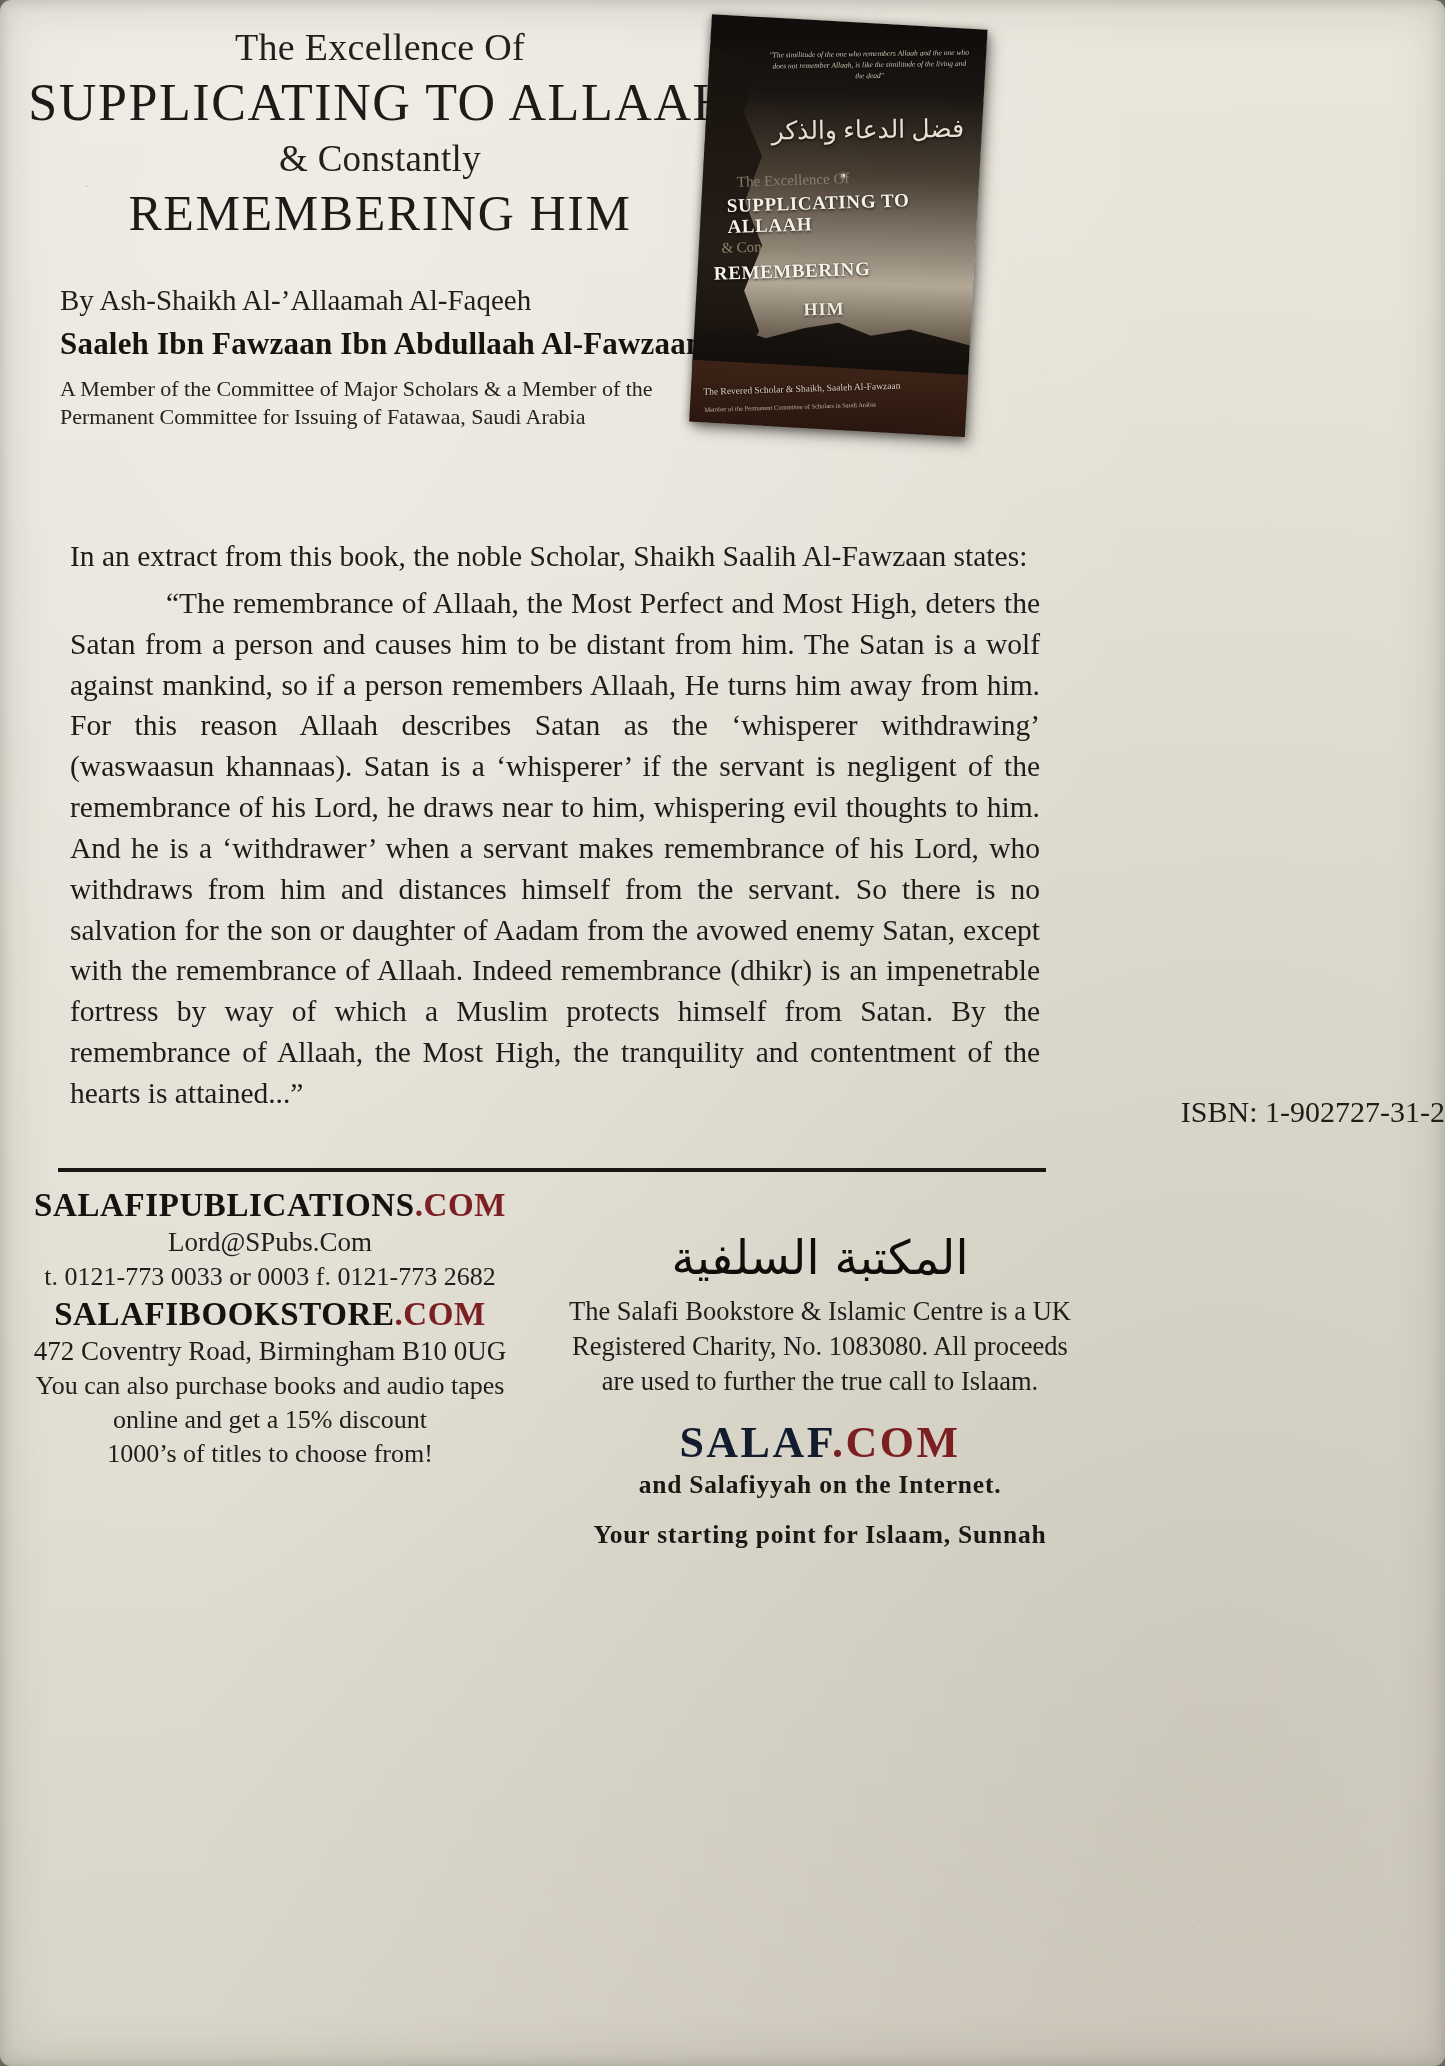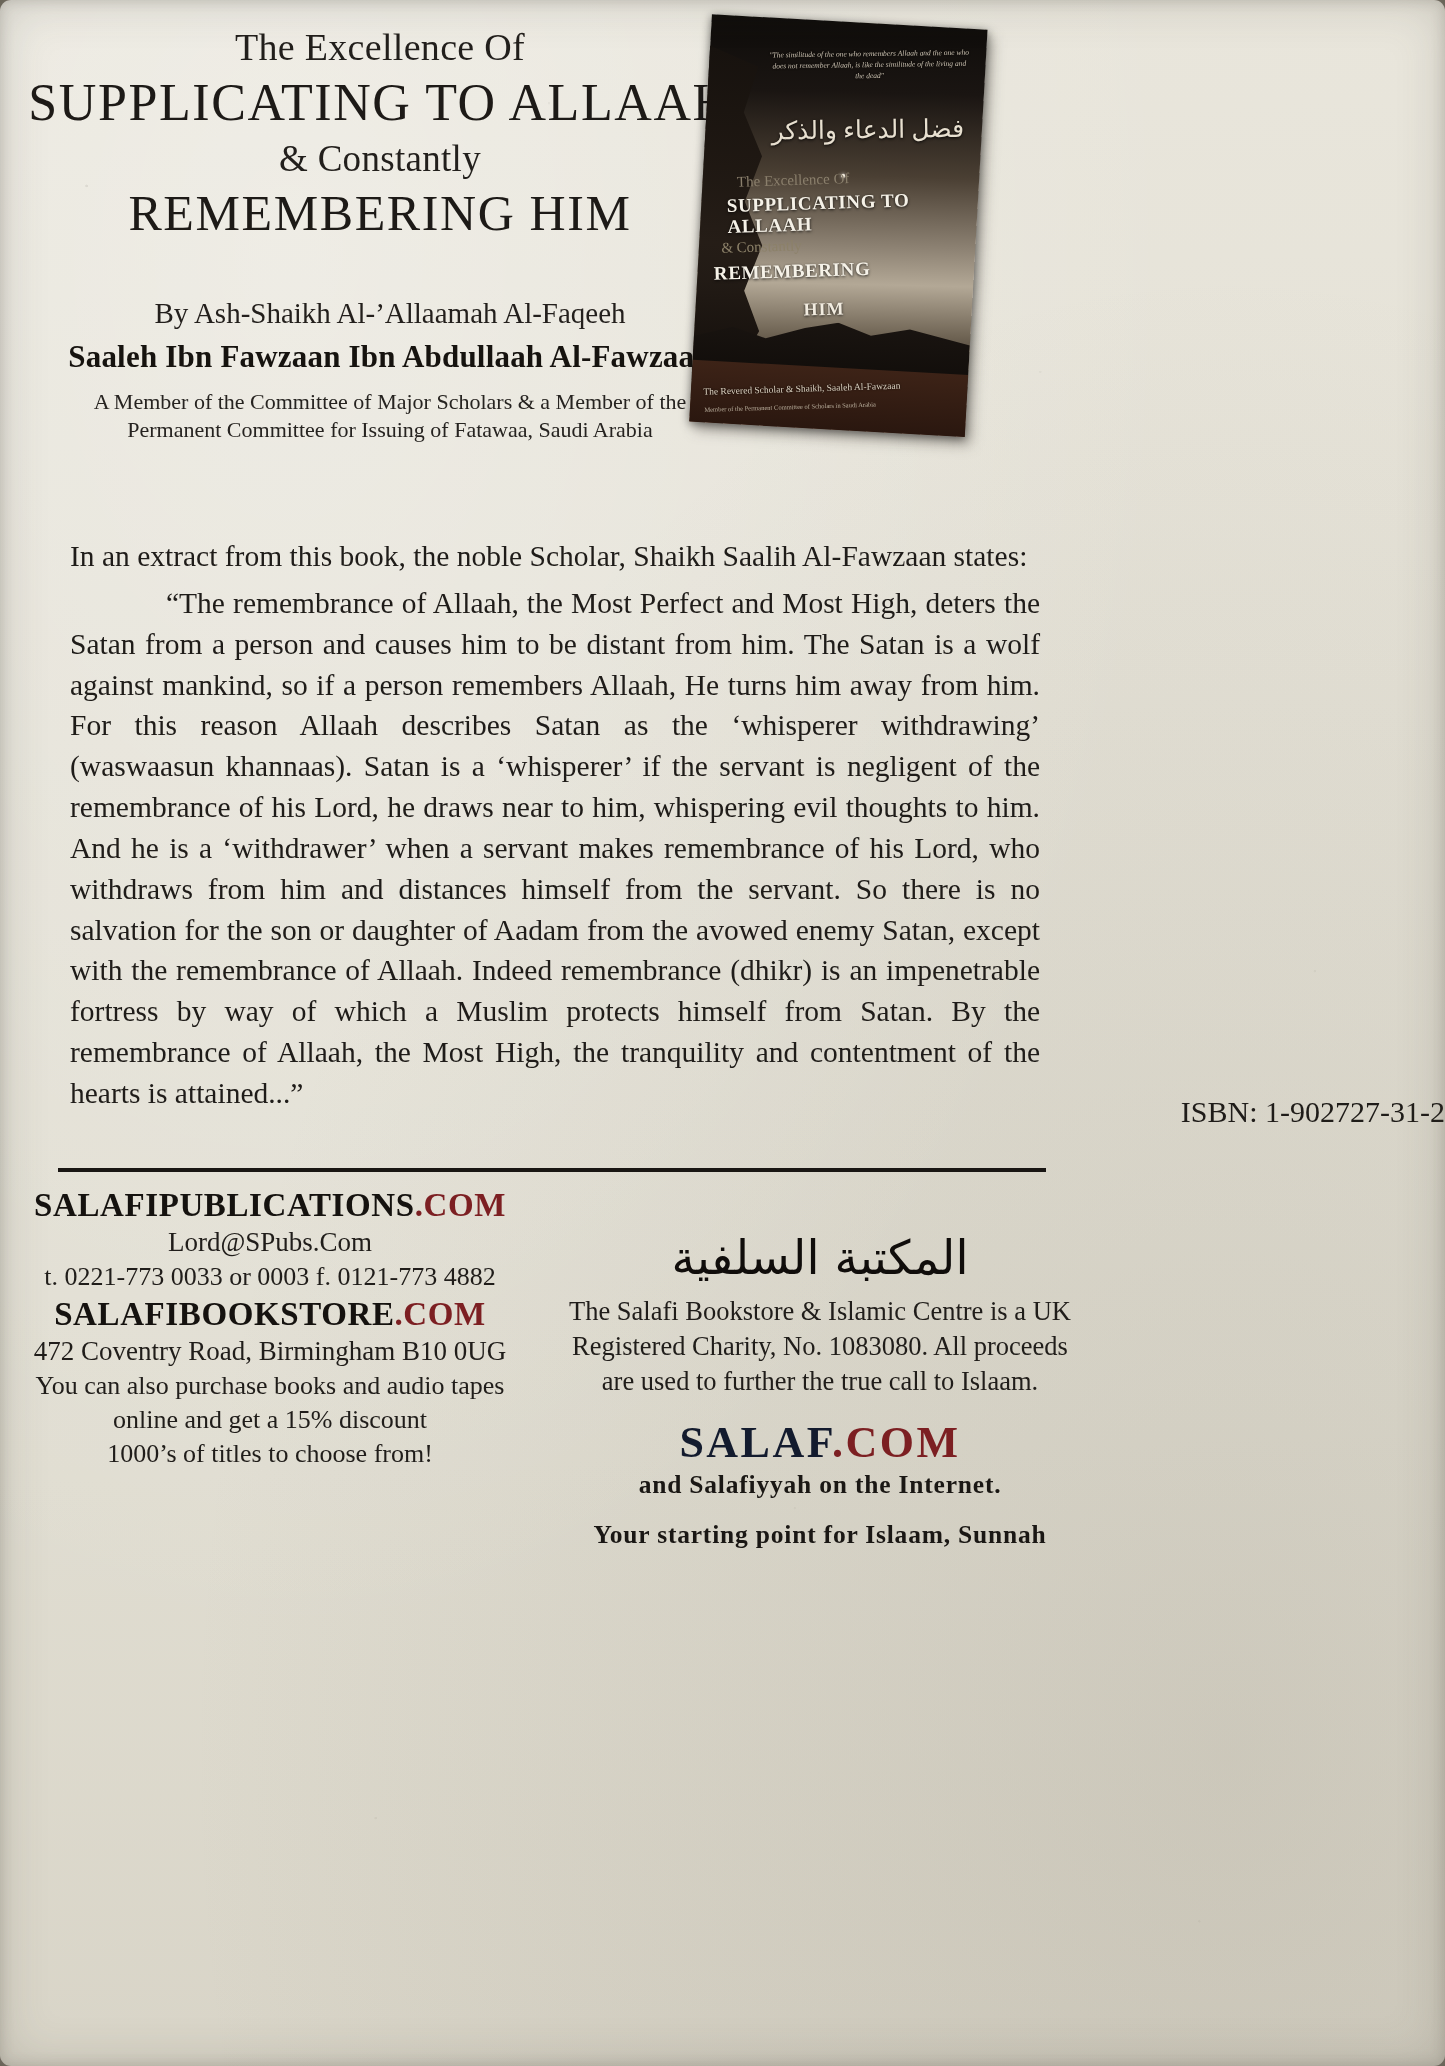--- a/index.html
+++ b/index.html
@@ -92,23 +92,22 @@
     font-size: 50px;
     letter-spacing: 1.6px;
     line-height: 1.14;
     margin-top: 6px;
     color: #1d1a17;
   }
 
   #author-block {
     position: absolute;
     left: 60px;
-    top: 295px;
+    top: 282px;
     width: 660px;
-    text-align: center;
   }
   .a-by {
     font-size: 29px;
     line-height: 1.25;
     color: #231f1c;
   }
   .a-name {
     font-size: 31px;
     font-weight: bold;
     line-height: 1.3;
@@ -451,21 +450,21 @@
 
   <div id="isbn">ISBN: 1-902727-31-2</div>
 
   <div id="divider"></div>
 
   <div id="footer">
 
     <div id="footer-left">
       <div class="site-line"><span>SALAFIPUBLICATIONS</span><span class="tld">.COM</span></div>
       <div class="foot-txt">Lord@SPubs.Com</div>
-      <div class="foot-txt-sm">t. 0221-773 0033 or 0003 f. 0121-773 4882</div>
+      <div class="foot-txt-sm">t. 0121-773 0033 or 0003 f. 0121-773 2682</div>
       <div class="site-line"><span>SALAFIBOOKSTORE</span><span class="tld">.COM</span></div>
       <div class="foot-txt">472 Coventry Road, Birmingham B10 0UG</div>
       <div class="foot-txt-sm">You can also purchase books and audio tapes</div>
       <div class="foot-txt-sm">online and get a 15% discount</div>
       <div class="foot-txt-sm">1000’s of titles to choose from!</div>
     </div>
 
     <div id="footer-right">
       <div id="arabic-logo">المكتبة السلفية</div>
       <div class="charity-txt">The Salafi Bookstore &amp; Islamic Centre is a UK</div>

